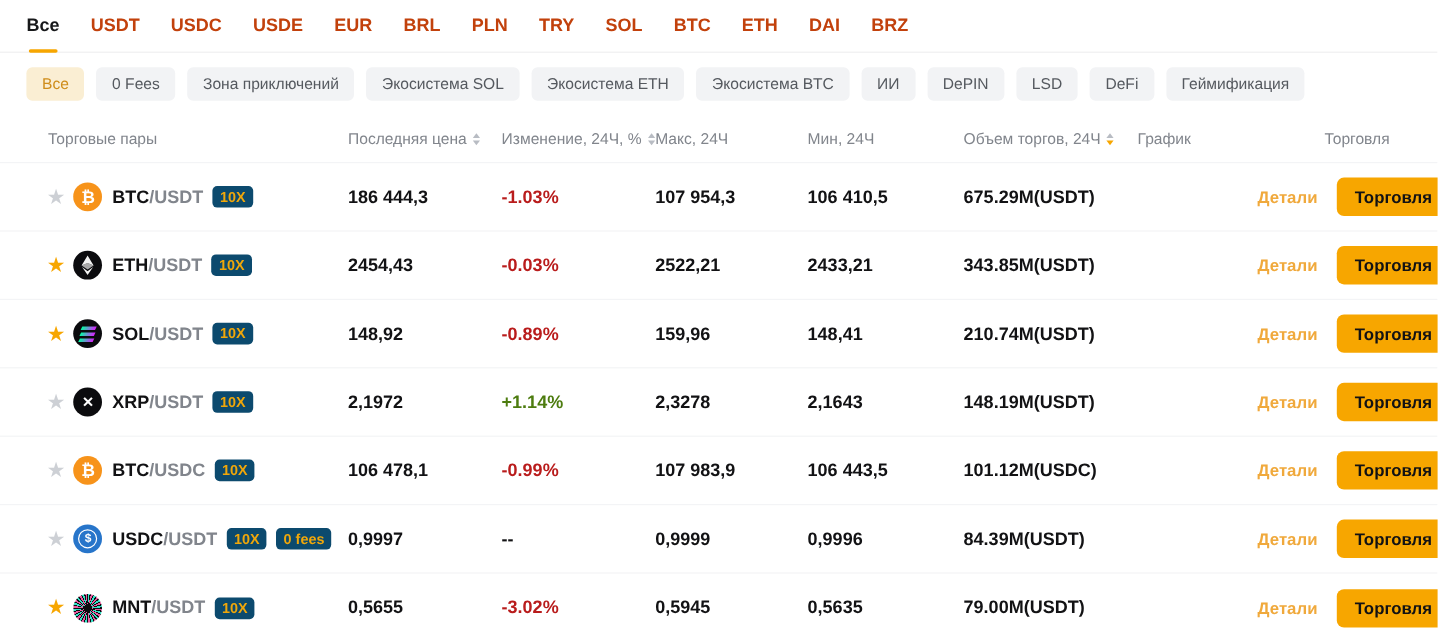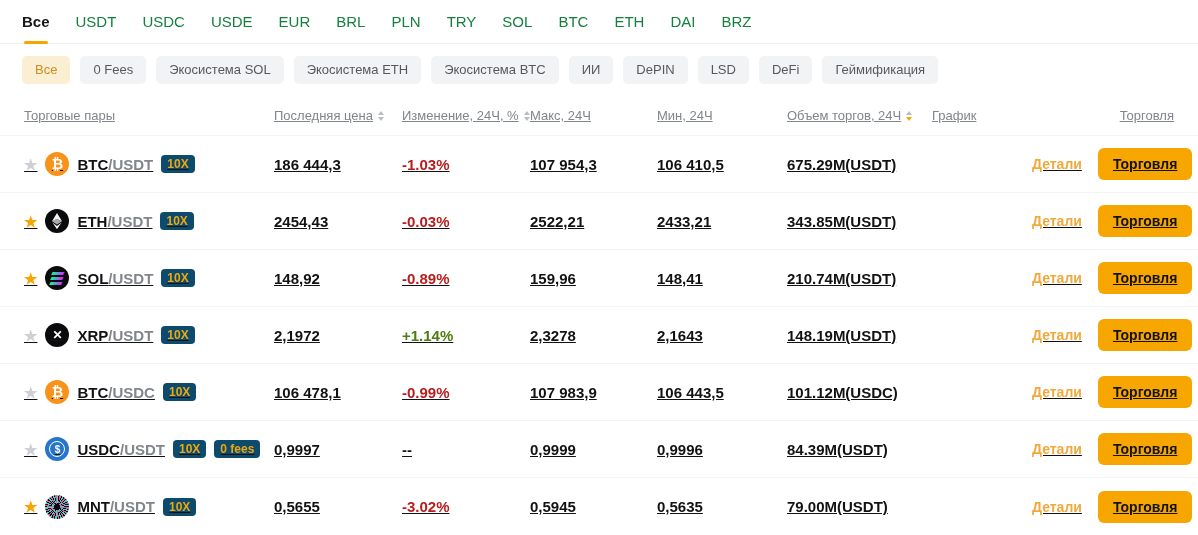--- a/index.html
+++ b/index.html
@@ -2,36 +2,36 @@
 <html><head>
 <meta charset="utf-8">
 <style>
   * { margin:0; padding:0; box-sizing:border-box; }
   html,body { width:1198px; height:535px; overflow:hidden; background:#fff;
     font-family:"Liberation Sans", sans-serif; color:#121214; }
 
   
   .tabs { display:flex; align-items:center; gap:26px; padding:0 22px; height:44px;
     border-bottom:1px solid #efeff1; white-space:nowrap; }
-  .tab { position:relative; font-size:15px; color:#15803d; font-weight:400;
+  .tab { position:relative; font-size:15px; color:#c2410c; font-weight:700;
     height:44px; display:flex; align-items:center; cursor:pointer; }
   .tab.active { color:#17181a; font-weight:700; }
   .tab.active::after { content:""; position:absolute; left:50%; transform:translateX(-50%);
     bottom:0; width:24px; height:3px; background:#f7a600; border-radius:2px; }
 
   
   .chips { display:flex; align-items:center; gap:10px; padding:12px 0 12px 22px;
     white-space:nowrap; overflow:hidden; }
   .chip { background:#f2f3f5; color:#55595f; font-size:13px; line-height:28px;
     height:28px; padding:0 13px; border-radius:5px; flex:0 0 auto; cursor:pointer; }
   .chip.active { background:#faeed3; color:#cf8d1b; }
 
   
   .grid { display:grid; grid-template-columns:250px 128px 128px 127px 130px 145px 100px 1fr;
-    align-items:center; padding:0 24px;text-decoration:underline; }
+    align-items:center; padding:0 40px; }
   .thead { height:40px; color:#81858c; font-size:13px; border-bottom:1px solid #f3f4f6; }
   .th { display:flex; align-items:center; }
   .th:last-child { justify-content:flex-end; }
   .sort { display:inline-flex; flex-direction:column; gap:2px; margin-left:5px; }
   .sort i { width:0; height:0; border-left:3.5px solid transparent; border-right:3.5px solid transparent; }
   .sort .su { border-bottom:4px solid #b8bcc3; }
   .sort .sd { border-top:4px solid #b8bcc3; }
   .sort.desc .sd { border-top-color:#f7a600; }
 
   .row { height:57px; border-bottom:1px solid #f3f4f6; font-size:15px; font-weight:600; }
@@ -86,20 +86,21 @@
     <div class="tab">TRY</div>
     <div class="tab">SOL</div>
     <div class="tab">BTC</div>
     <div class="tab">ETH</div>
     <div class="tab">DAI</div>
     <div class="tab">BRZ</div>
   </div>
 <div class="chips" id="chips">
     <div class="chip active">Все</div>
     <div class="chip">0 Fees</div>
+    <div class="chip">Зона приключений</div>
     <div class="chip">Экосистема SOL</div>
     <div class="chip">Экосистема ETH</div>
     <div class="chip">Экосистема BTC</div>
     <div class="chip">ИИ</div>
     <div class="chip">DePIN</div>
     <div class="chip">LSD</div>
     <div class="chip">DeFi</div>
     <div class="chip">Геймификация</div>
   </div>
 

